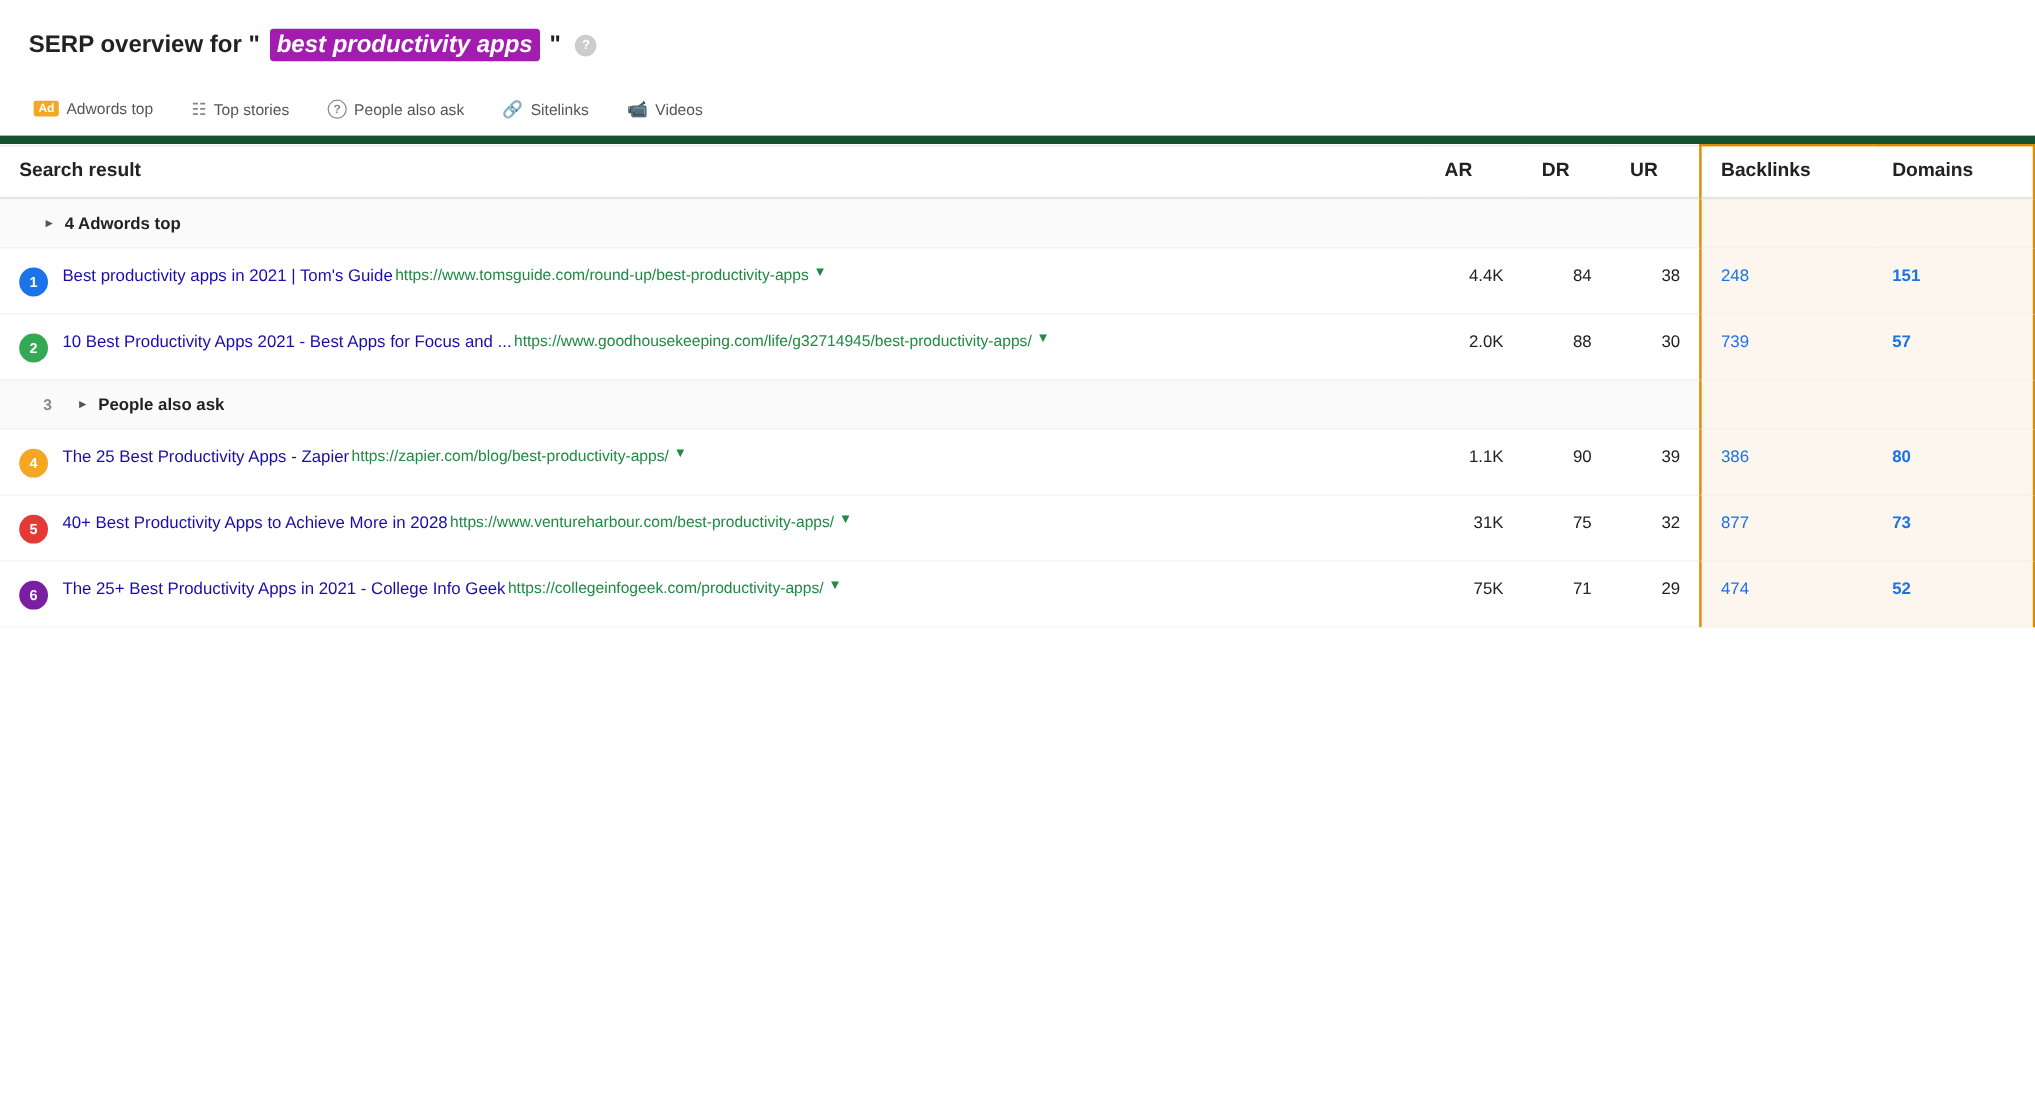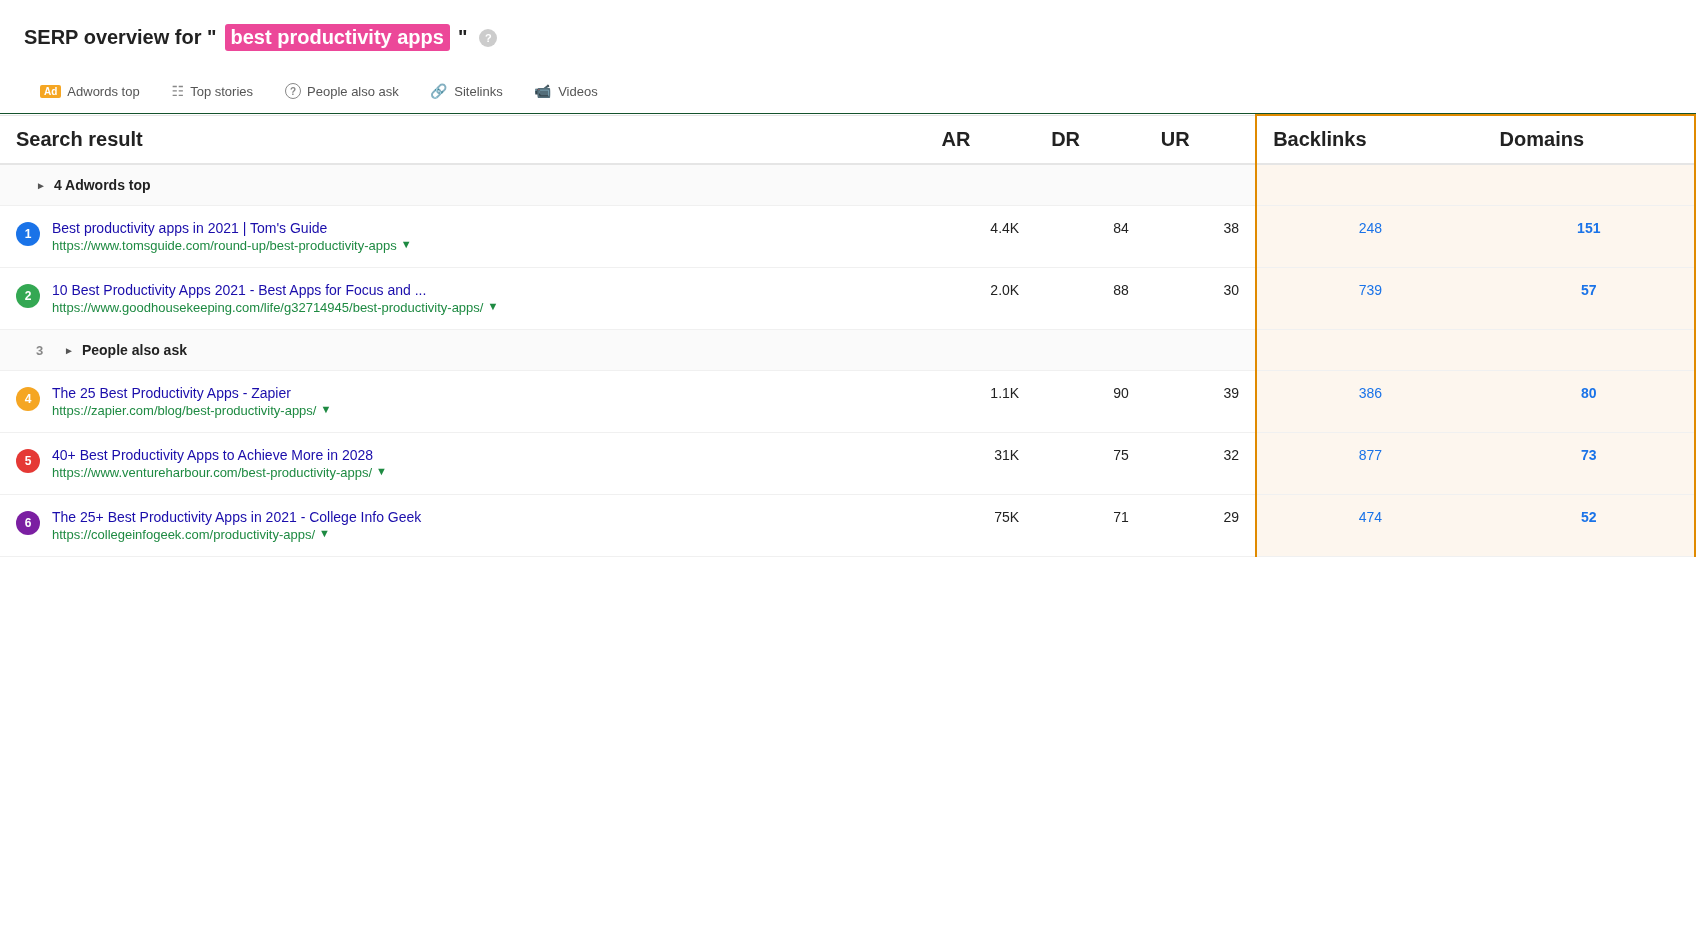--- a/index.html
+++ b/index.html
@@ -18,48 +18,49 @@
     .serp-title {
       font-size: 20px;
       font-weight: 700;
       padding: 0 24px 20px 24px;
       display: flex;
       align-items: center;
       gap: 8px;
     }
 
     .serp-title .keyword-highlight {
-      background: #ec4899;
+      background: #a21caf;
       color: #fff;
       padding: 2px 6px;
       border-radius: 3px;
       font-weight: 700;
+      font-style: italic;
     }
 
     .help-icon {
       display: inline-flex;
       align-items: center;
       justify-content: center;
       width: 18px;
       height: 18px;
       border-radius: 50%;
       background: #ccc;
       color: #fff;
       font-size: 11px;
       font-weight: 700;
       cursor: pointer;
       margin-left: 4px;
     }
 
     .tabs-bar {
       display: flex;
-      align-items: flex-end;
+      align-items: flex-start;
       gap: 0;
-      padding: 0 24px;
-      border-bottom: 1px solid #14532d;
+      padding: 0 12px;
+      border-bottom: 7px solid #14532d;
       margin-bottom: 0;
     }
 
     .tab-item {
       display: flex;
       align-items: center;
       gap: 6px;
       padding: 12px 16px;
       font-size: 13px;
       color: #555;
@@ -79,21 +80,21 @@
     }
 
     .table-wrapper thead tr {
       border-top: 1px solid #e5e5e5;
       border-bottom: 2px solid #e5e5e5;
     }
 
     .table-wrapper th {
       padding: 12px 16px;
       font-weight: 700;
-      font-size: 20px;
+      font-size: 16px;
       text-align: left;
       color: #222;
       background: #fff;
     }
 
     .th-ar, .th-dr, .th-ur {
       text-align: right;
     }
 
     .th-backlinks, .th-domains {
@@ -113,21 +114,21 @@
     }
 
     .table-wrapper td {
       padding: 10px 16px;
       border-bottom: 1px solid #f0f0f0;
       vertical-align: middle;
     }
 
     .td-backlinks, .td-domains {
       background: #fdf6ee;
-      text-align: center;
+      text-align: left;
       color: #1a73e8;
       font-weight: 500;
     }
 
     .td-backlinks {
       border-left: 2px solid #e08a00;
     }
 
     .td-domains {
       border-right: 2px solid #e08a00;
@@ -183,21 +184,21 @@
       border-radius: 50%;
       font-size: 12px;
       font-weight: 700;
       color: #fff;
       flex-shrink: 0;
       margin-top: 2px;
     }
 
     .result-content {
       display: flex;
-      flex-direction: column;
+      flex-direction: row;
       gap: 2px;
     }
 
     .result-title {
       color: #1a0dab;
       font-size: 14px;
       font-weight: 400;
       cursor: pointer;
       text-decoration: none;
     }

